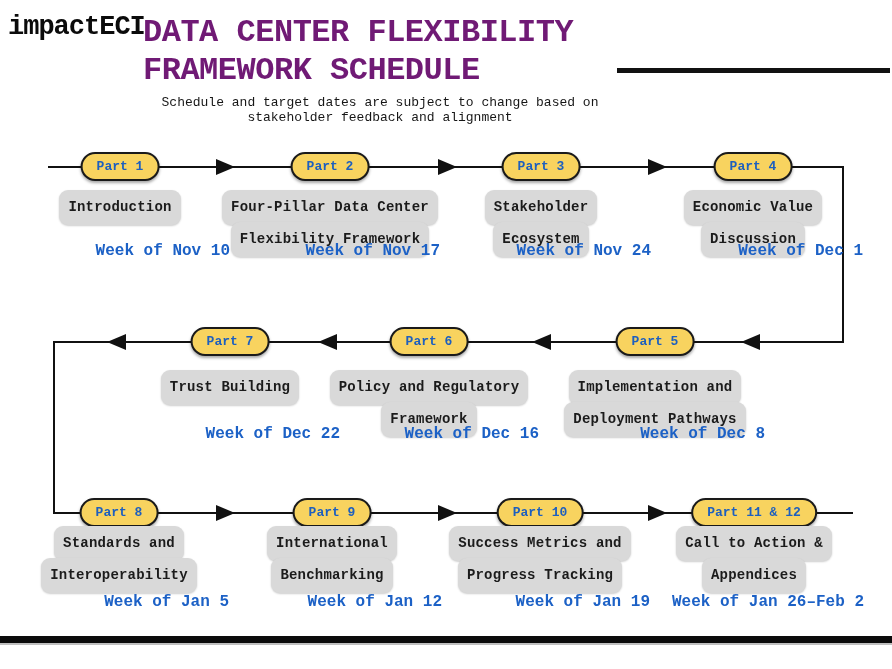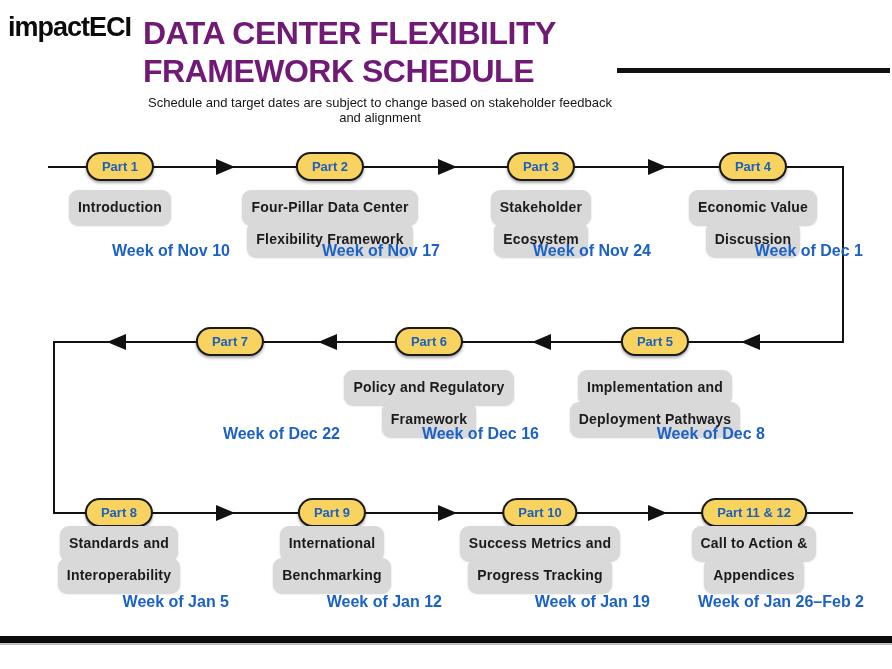--- a/index.html
+++ b/index.html
@@ -2,21 +2,21 @@
 <html style="--pill-fill: #F8D35F; --pill-border: #1A1A1A; --pill-text: #1D5FBF; --label-bg: #D9D9D9; --label-text: #1B1B1B; --date-text: #1C61C6; --line-color: #111111;"><head>
 <meta charset="utf-8">
 <style>
   :root{
     --pill-fill:#F8D35F; --pill-border:#1A1A1A; --pill-text:#1D5FBF;
     --label-bg:#D9D9D9; --label-text:#1B1B1B; --date-text:#1C61C6; --line-color:#111111;
   }
   html,body{margin:0;padding:0;background:#fff;}
   #canvas{
     position:relative;width:892px;height:669px;background:#ffffff;overflow:hidden;
-    font-family:Liberation Sans, sans-serif;
+    font-family:Liberation Mono, monospace;
   }
 
   
   .logo{
     position:absolute;left:8px;top:12px;font-size:27px;font-weight:800;
     letter-spacing:-1px;color:#0b0b0b;
   }
   .title{
     position:absolute;left:143px;top:14px;font-size:32px;font-weight:800;
     line-height:38px;color:#701a75;letter-spacing:-0.5px;white-space:nowrap;
@@ -135,20 +135,21 @@
     <div class="label">
       <span class="lbl-line">Economic Value</span>
       <span class="lbl-line">Discussion</span>
     </div>
     <div class="date">Week of Dec 1</div>
   </div>
 
   <div class="node row-2 p7">
     <div class="pill">Part 7</div>
     <div class="label">
+      <span class="lbl-line">Trust Building</span>
     </div>
     <div class="date">Week of Dec 22</div>
   </div>
   <div class="node row-2 p6">
     <div class="pill">Part 6</div>
     <div class="label">
       <span class="lbl-line">Policy and Regulatory</span>
       <span class="lbl-line">Framework</span>
     </div>
     <div class="date">Week of Dec 16</div>

